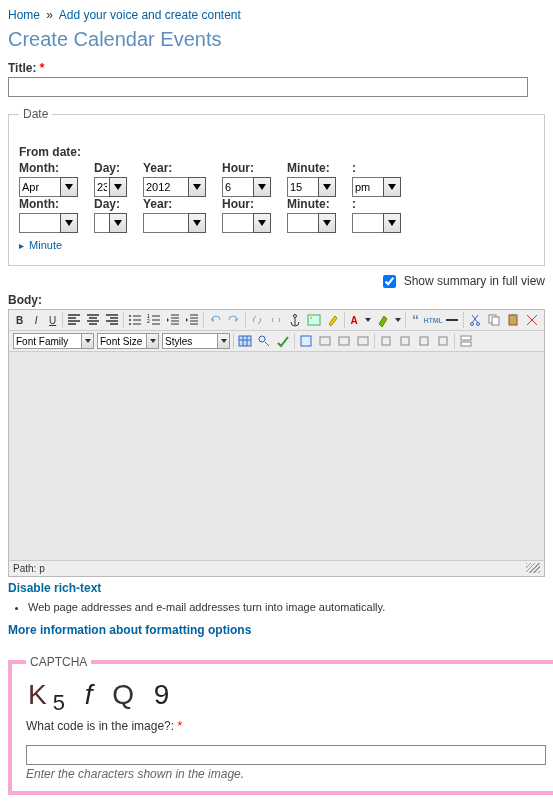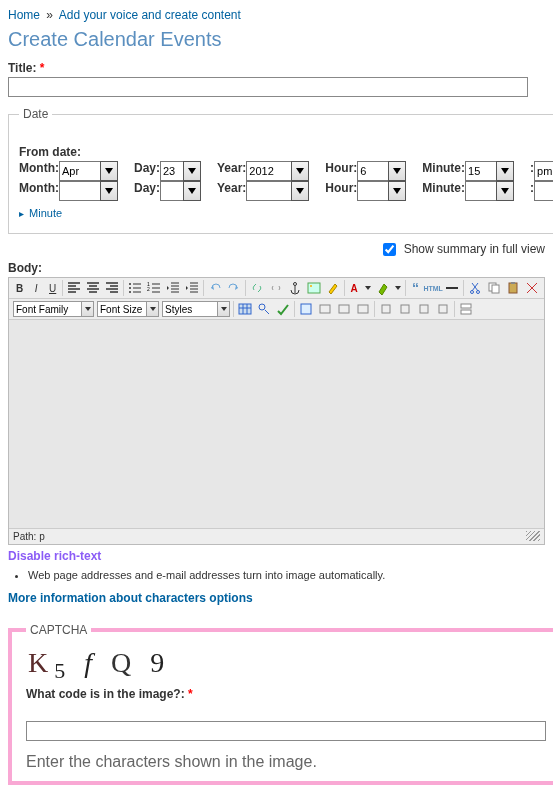--- a/index.html
+++ b/index.html
@@ -8,58 +8,58 @@
 .breadcrumb { font-size: 12px; margin-bottom: 6px; }
 .breadcrumb .sep { color: #333; margin: 0 3px; }
 h1 { color: #5B8FBF; font-size: 20px; font-weight: normal; margin: 4px 0 10px 0; }
 .label-row { font-size: 12px; font-weight: bold; margin-bottom: 2px; }
 .req { color: red; }
 .title-input { width: 520px; height: 20px; border: 1px solid #888; padding: 2px 4px; }
 fieldset { border: 1px solid #ccc; margin: 10px 0 6px 0; padding: 8px 10px 14px 10px; }
 legend { color: #555; padding: 0 4px; font-size: 12px; }
 .date-block .sub { font-size: 12px; font-weight: bold; margin: 16px 0 2px 0; }
 .cols { display: flex; gap: 16px; }
-.col { display: flex; flex-direction: row; }
+.col { display: flex; flex-direction: column; }
 .col-label { font-size: 12px; font-weight: bold; margin-bottom: 2px; }
 .sel-wrap { position: relative; display: inline-flex; align-items: center; }
 .sel { border: 1px solid #777; background: #fff; height: 20px; padding: 1px 2px; font-size: 11px; }
 .sel.w-month { width: 42px; }
-.sel.w-day { width: 24px; }
+.sel.w-day { width: 16px; }
 .sel.w-year { width: 46px; }
 .sel.w-hm { width: 32px; }
 .tri-btn { width: 18px; height: 20px; background: linear-gradient(#f4f4f4,#ddd); border: 1px solid #555; display: inline-flex; align-items: center; justify-content: center; margin-left: -1px; }
 .tri { width: 0; height: 0; border-left: 4px solid transparent; border-right: 4px solid transparent; border-top: 6px solid #000; }
 .repeat { font-size: 11px; margin-top: 6px; }
 .repeat .arrow { color: #0062A0; margin-right: 2px; font-size: 10px; }
 .summary-row { text-align: right; margin: 6px 0 2px 0; font-size: 12px; }
 .summary-row input { vertical-align: middle; margin-right: 4px; }
 .body-label { font-size: 12px; font-weight: bold; margin: 2px 0 2px 0; }
 .editor-wrap { border: 1px solid #bbb; background: #eee; }
 .toolbar-row { display: flex; align-items: center; gap: 3px; padding: 2px 4px; border-bottom: 1px solid #ccc; flex-wrap: nowrap; }
 .tbtn { width: 16px; height: 16px; background: #eee; border: 1px solid transparent; display: inline-flex; align-items: center; justify-content: center; font-size: 10px; color: #333; }
 .tbtn svg { width: 14px; height: 14px; }
 .vsep { width: 1px; height: 16px; background: #ccc; }
 .tsel { font-size: 10px; height: 16px; border: 1px solid #999; background: #fff; padding: 0 2px; }
 .tsel-btn { width: 12px; height: 16px; background: linear-gradient(#f4f4f4,#ddd); border: 1px solid #999; border-left: none; display: inline-flex; align-items: center; justify-content: center; }
 .tsel-btn .tri2 { width:0;height:0;border-left:3px solid transparent;border-right:3px solid transparent;border-top:4px solid #333; }
 .editor-body { background: #e7e7e7; height: 208px; }
 .editor-path { background: #eee; border-top: 1px solid #ccc; font-size: 10px; padding: 2px 4px; display:flex; justify-content:space-between; }
 .resize { width: 14px; height: 10px; background: repeating-linear-gradient(135deg,#999,#999 1px,transparent 1px,transparent 3px); }
-.link-small { color: #8b5cf6; font-size: 12px; margin-top: 4px; display: inline-block; font-weight: bold; }
+.link-small { color: #0369a1; font-size: 12px; margin-top: 4px; display: inline-block; font-weight: bold; }
 ul.hints { margin: 6px 0 10px 20px; padding: 0; }
 ul.hints li { font-size: 11px; margin: 2px 0; }
 .fmt-link { color: #0062A0; font-size: 12px; font-weight: bold; display:inline-block; margin-bottom:8px; }
 .captcha-fieldset { border: 4px solid #f9a8d4; padding: 6px 10px 10px 14px; }
 .captcha-desc { font-size: 11px; margin-bottom: 6px; }
-.captcha-img { font-family: Liberation Serif, serif; font-size: 28px; letter-spacing: 6px; margin: 4px 0 8px 2px; }
+.captcha-img { font-family: Liberation Sans, sans-serif; font-size: 28px; letter-spacing: 6px; margin: 4px 0 8px 2px; }
 .captcha-img .c1{color:#5a2b2b;} .captcha-img .c2{color:#222;position:relative;top:6px;font-size:22px;}
 .captcha-img .c3{color:#222;font-style:italic;} .captcha-img .c4{color:#333;} .captcha-img .c5{color:#222;}
-.captcha-label { font-size: 12px; font-weight: bold; margin-bottom: 20px; }
+.captcha-label { font-size: 12px; font-weight: normal; margin-bottom: 12px; }
 .captcha-input { width: 520px; height: 20px; border: 1px solid #888; }
-.captcha-hint { font-size: 16px; color: #666; margin-top: 12px; }
+.captcha-hint { font-size: 12px; color: #666; margin-top: 2px; font-style: italic; }
 </style>
 </head>
 <body>
 
 
 
 <div class="breadcrumb">
   <a href="#">Home</a>
   <span class="sep">»</span>
   <a href="#">Add your voice and create content</a>
@@ -440,21 +440,21 @@
     <span><span>Path:</span> <span>p</span></span>
     <span class="resize"></span>
   </div>
 </div>
 
 <a href="#" class="link-small">Disable rich-text</a>
 <ul class="hints">
   <li>Web page addresses and e-mail addresses turn into image automatically.</li>
 </ul>
 
-<a href="#" class="fmt-link">More information about characters options</a>
+<a href="#" class="fmt-link">More information about formatting options</a>
 
 <fieldset class="captcha-fieldset">
   <legend>CAPTCHA</legend>
   <div class="captcha-img">
     <span class="c1">K</span><span class="c2">5</span> <span class="c3">f</span> <span class="c4">Q</span> <span class="c5">9</span>
   </div>
   <div class="captcha-label">
     <span>What code is in the image?:</span>
     <span class="req">*</span>
   </div>

